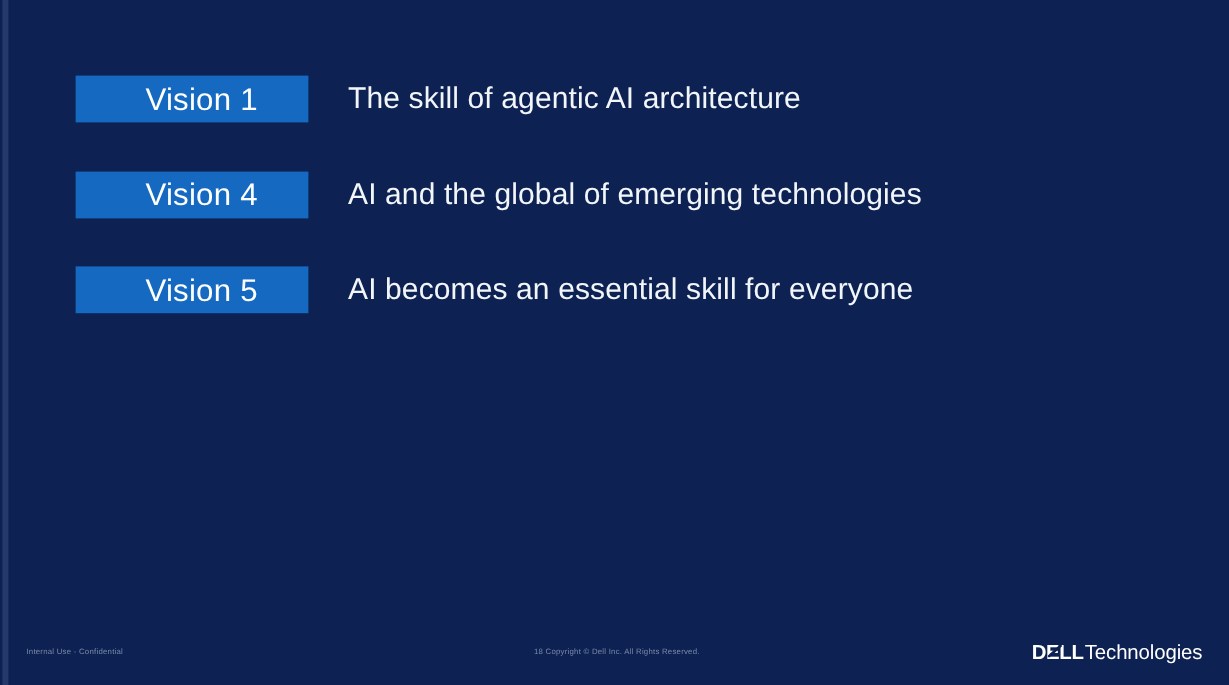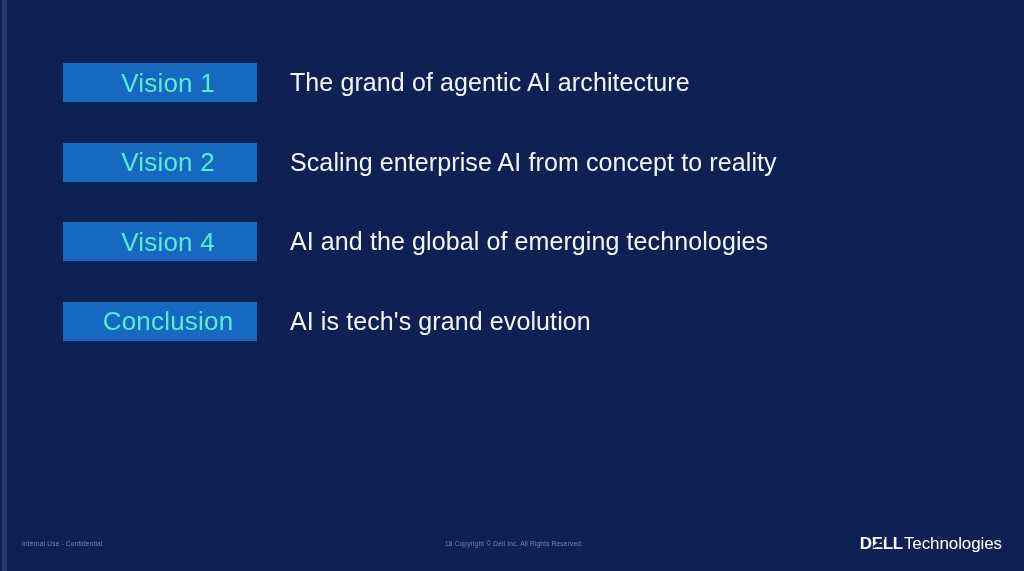--- a/index.html
+++ b/index.html
@@ -52,21 +52,21 @@
     width:194px;
     height:39px;
     background:#1569c0;
     display:flex;
     align-items:center;
     justify-content:center;
     padding-left:16px;
   }
 
   .badge-label {
-    color:#5eead4;
+    color:#ffffff;
     font-size:26px;
     font-weight:400;
     letter-spacing:0.2px;
     line-height:1;
     white-space:nowrap;
     text-align:right;
   }
 
   .agenda-text {
     position:absolute;
@@ -151,45 +151,39 @@
 <div id="slide">
 
   <div id="left-edge-strip"></div>
 
   <div id="agenda-list">
 
     <div class="agenda-row">
       <div class="badge">
         <span class="badge-label">Vision 1</span>
       </div>
-      <div class="agenda-text">The grand of agentic AI architecture</div>
+      <div class="agenda-text">The skill of agentic AI architecture</div>
     </div>
 
-    <div class="agenda-row">
-      <div class="badge">
-        <span class="badge-label">Vision 2</span>
-      </div>
-      <div class="agenda-text">Scaling enterprise AI from concept to reality</div>
-    </div>
 
 
     <div class="agenda-row">
       <div class="badge">
         <span class="badge-label">Vision 4</span>
       </div>
       <div class="agenda-text">AI and the global of emerging technologies</div>
     </div>
 
-
     <div class="agenda-row">
       <div class="badge">
-        <span class="badge-label">Conclusion</span>
+        <span class="badge-label">Vision 5</span>
       </div>
-      <div class="agenda-text">AI is tech's grand evolution</div>
+      <div class="agenda-text">AI becomes an essential skill for everyone</div>
     </div>
+
 
   </div>
 
   <div id="footer">
     <div id="footer-confidential">Internal Use - Confidential</div>
     <div id="footer-copyright">18  Copyright © Dell Inc. All Rights Reserved.</div>
 
     <div id="dell-logo">
       <span id="dell-wordmark">DELL</span>
       <svg id="dell-slash" viewBox="0 0 12 11">

